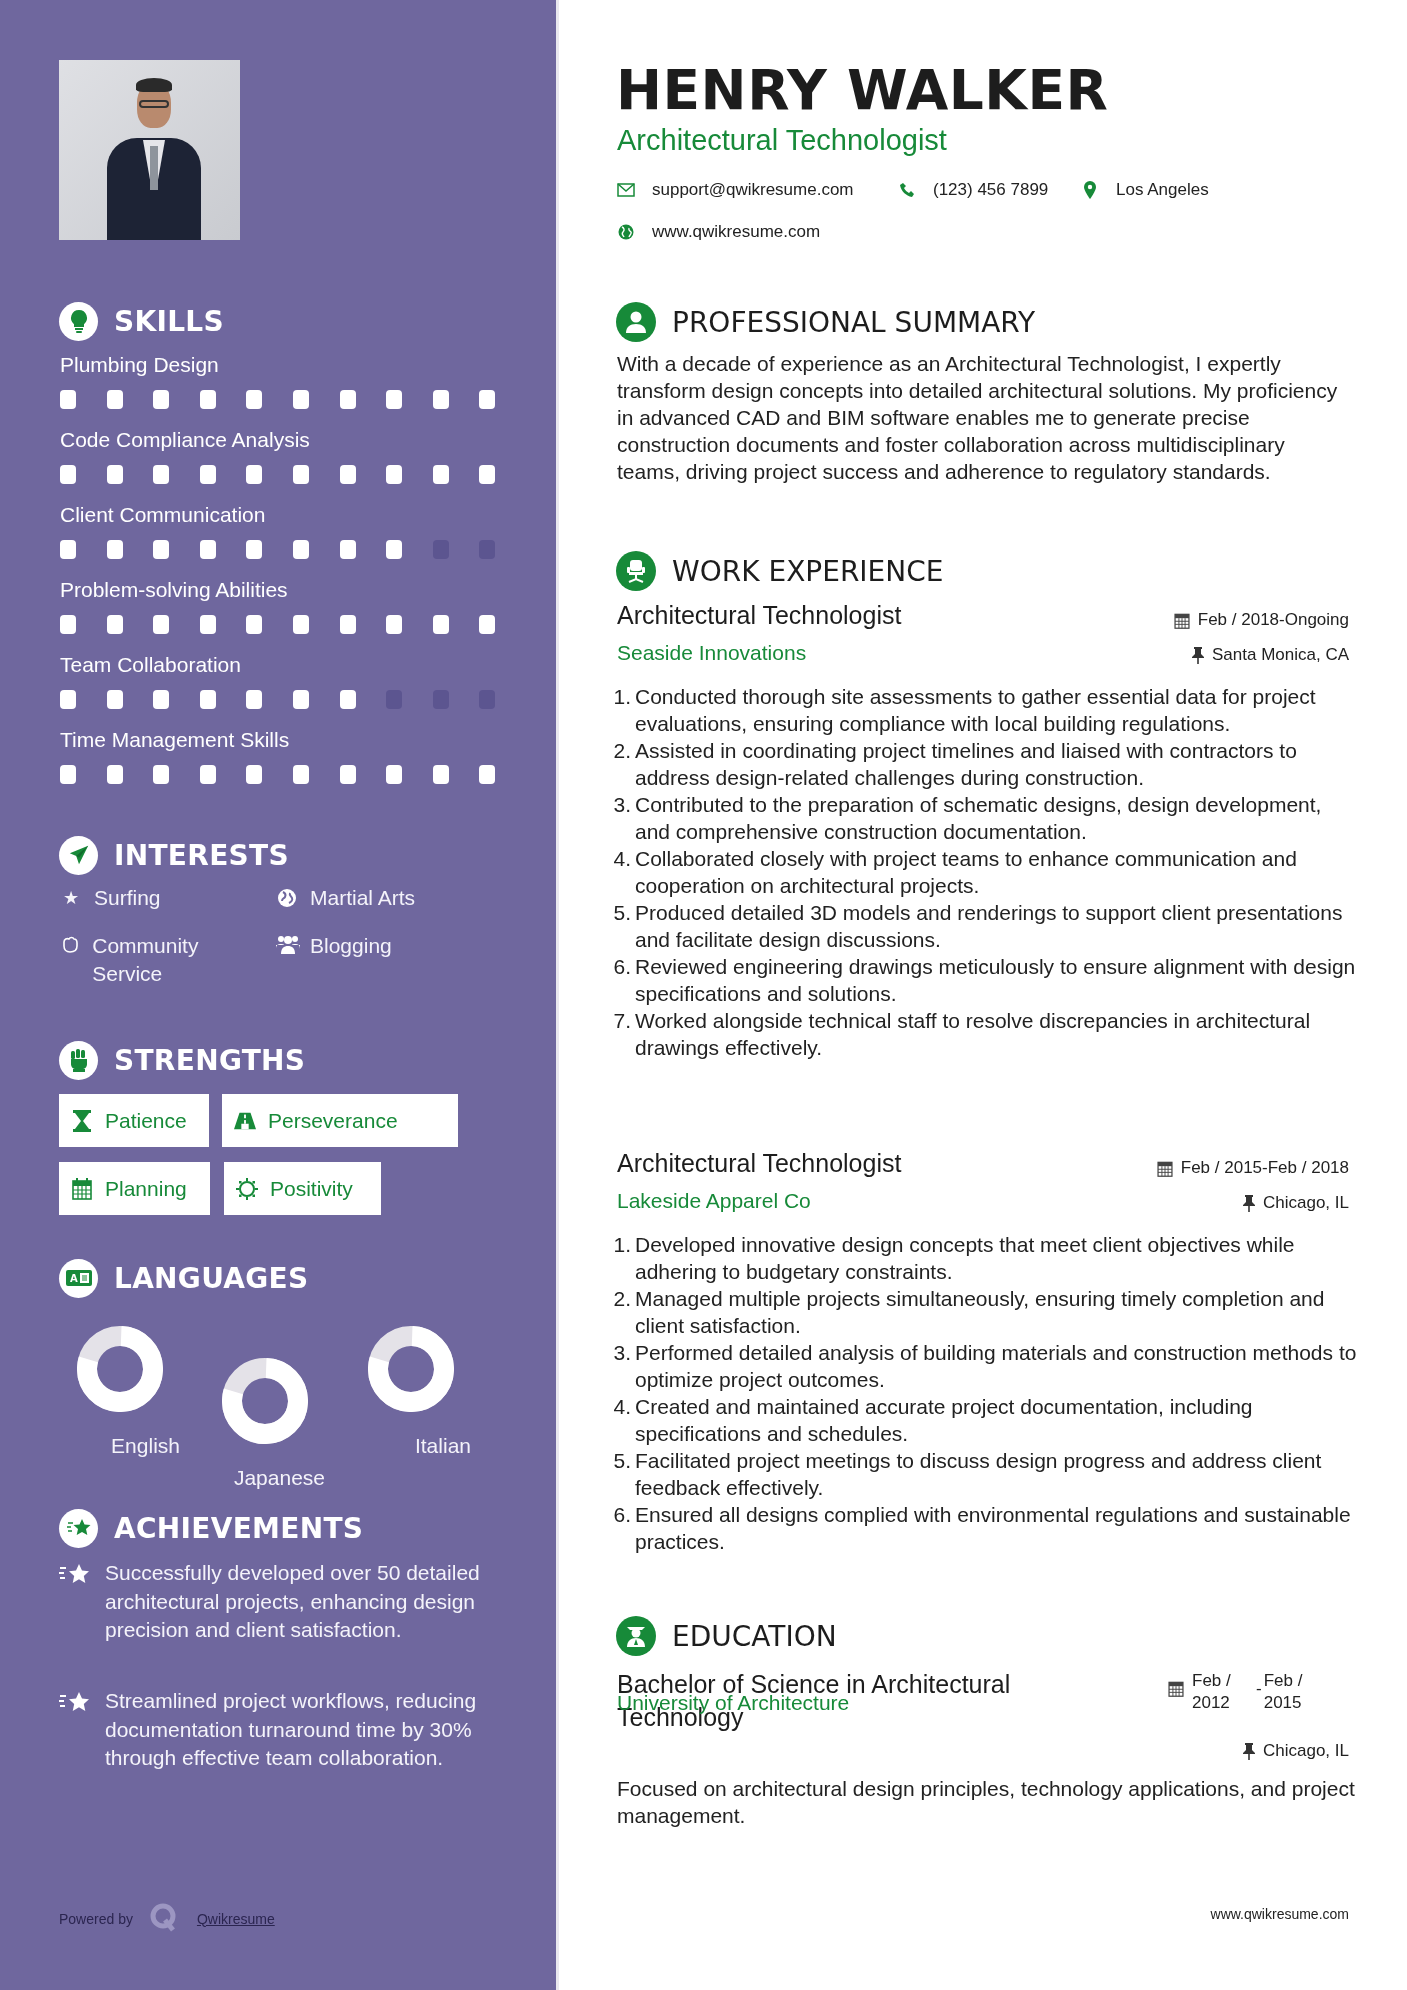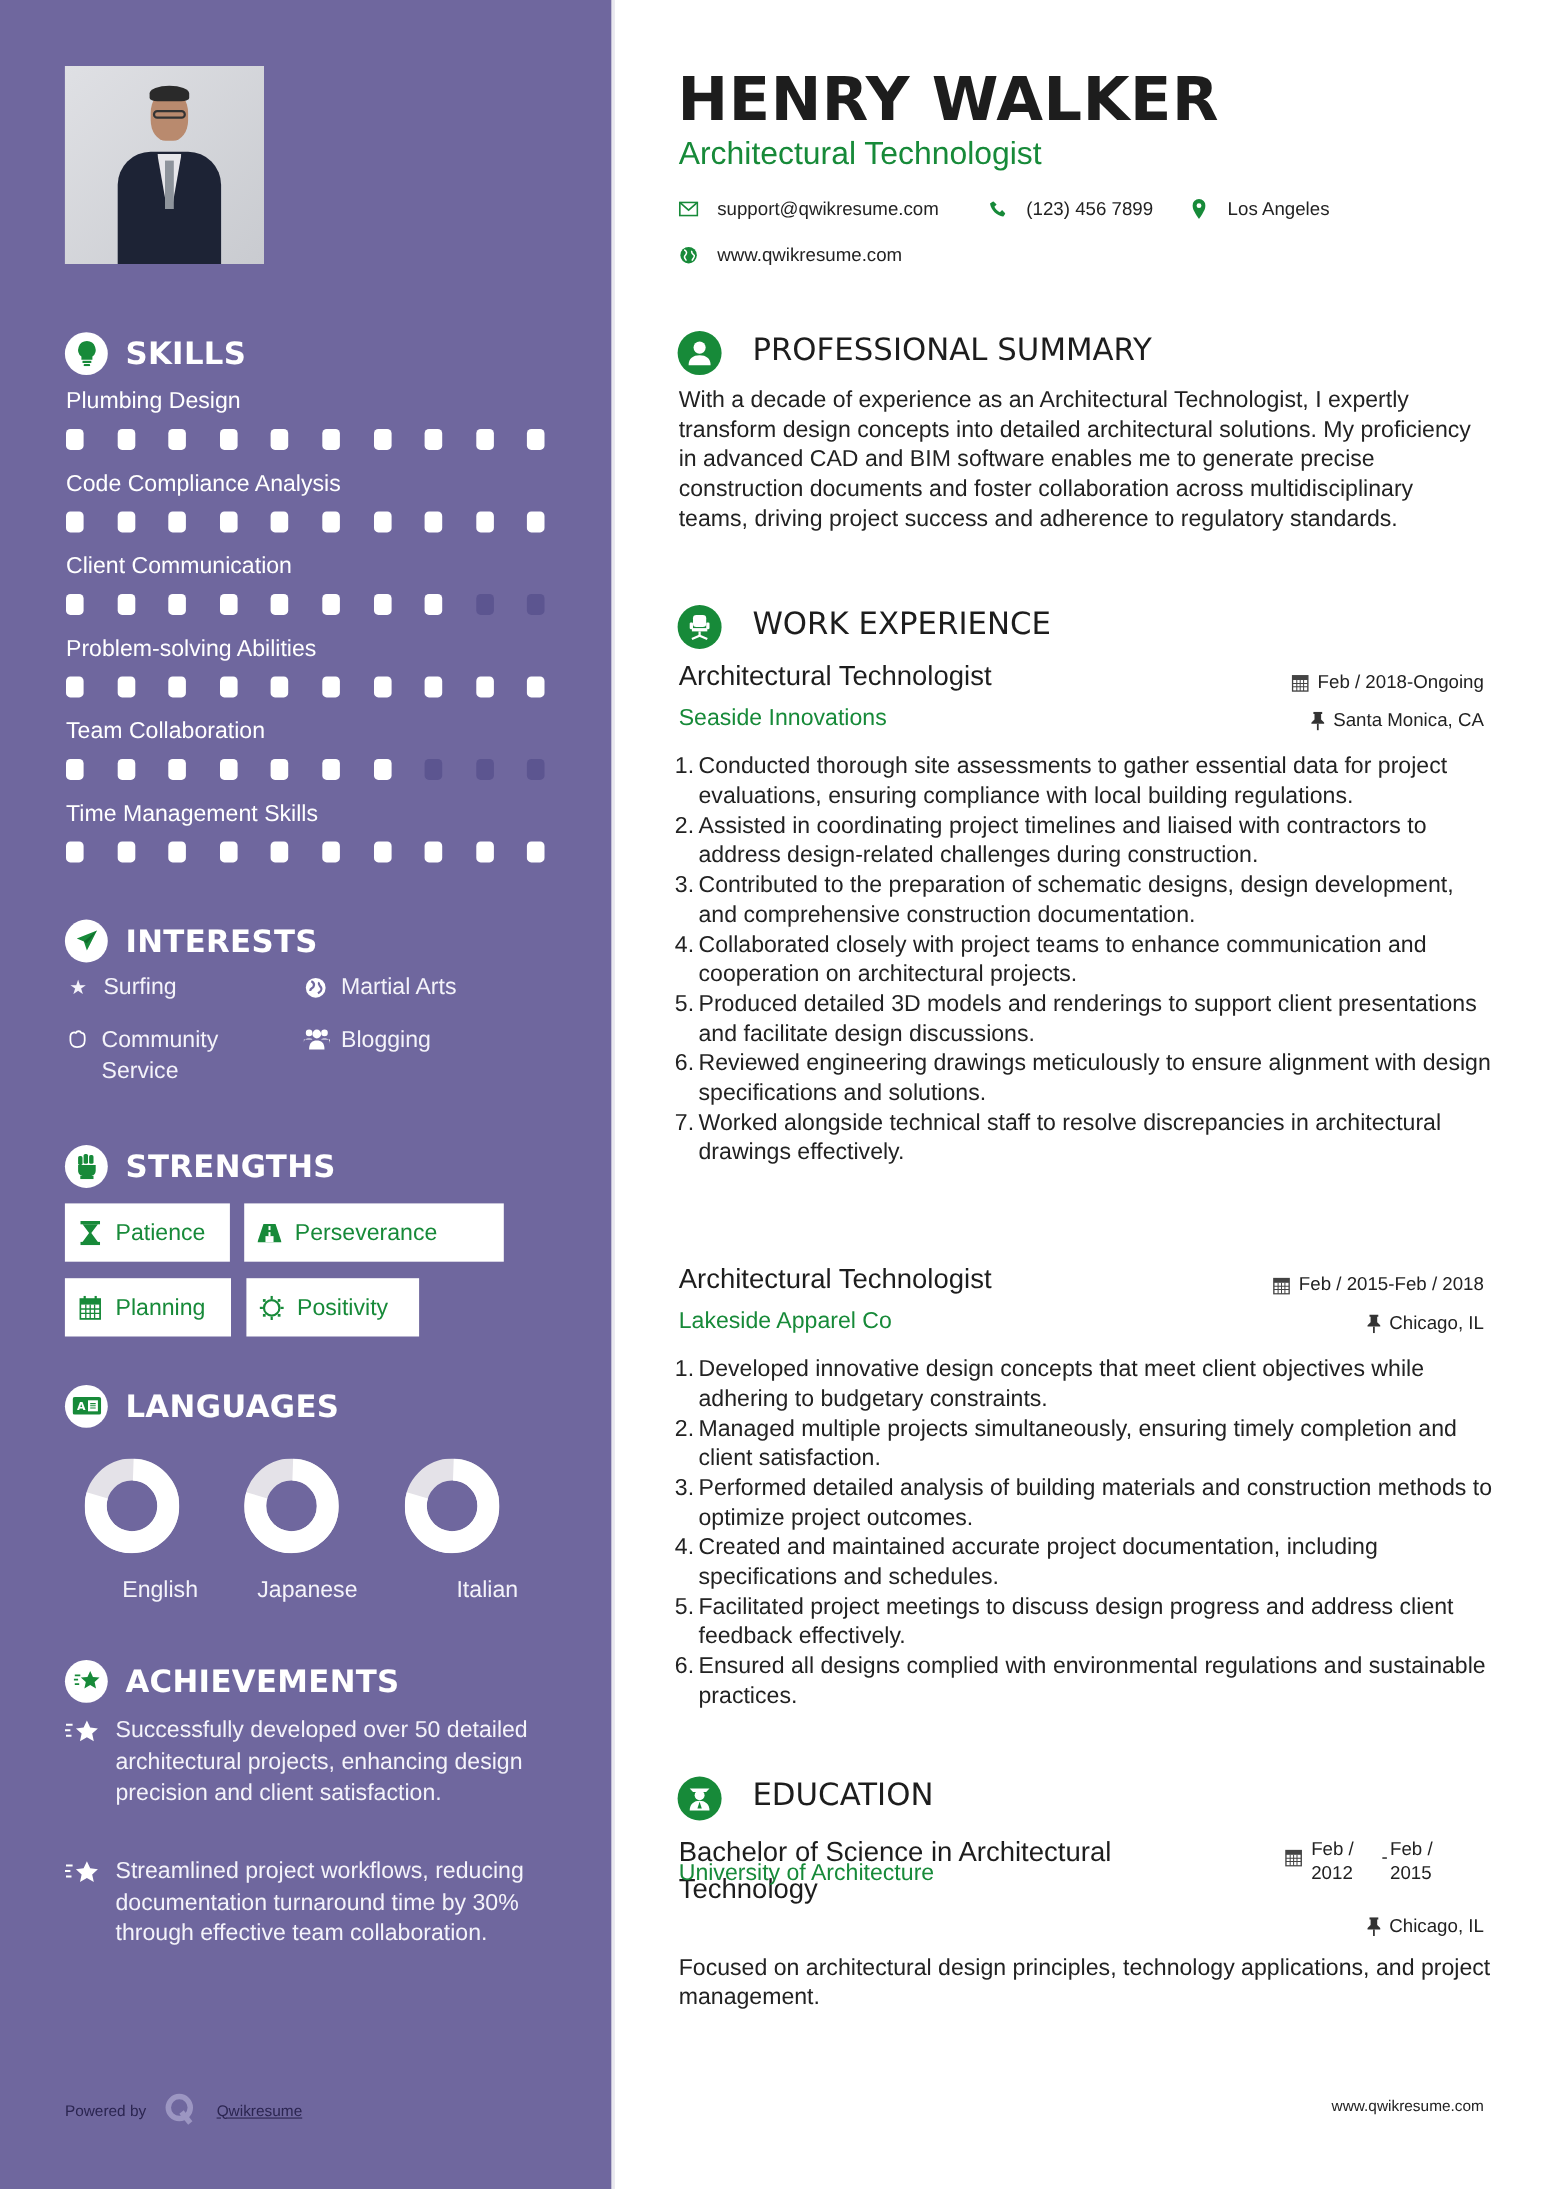--- a/index.html
+++ b/index.html
@@ -43,21 +43,21 @@
   .powered { position: absolute; left: 59px; top: 1902px; display: flex; align-items: center; font-size: 14px; color: #2b2550; }
   .powered .qlogo { margin: 0 20px 0 16px; }
   .powered .plink { text-decoration: underline; color: #2b2550; }
 
   
   .name { position: absolute; left: 616px; top: 58px; font-family: "DejaVu Sans", sans-serif; font-weight: bold; font-size: 55px; letter-spacing: 0.5px; color: #1d1d1d; }
   .title { position: absolute; left: 617px; top: 124px; font-size: 29px; color: #178a39; }
   .contact { position: absolute; display: flex; align-items: center; font-size: 17px; color: #222; }
   .contact .cicon { width: 18px; margin-right: 17px; display: flex; align-items: center; justify-content: center; }
 
-  .main-heading { position: absolute; left: 616px; display: flex; height: 42px; gap: 12px; }
+  .main-heading { position: absolute; left: 616px; display: flex; align-items: center; height: 42px; }
   .main-heading .hicon { width: 40px; height: 40px; border-radius: 50%; background: #178a39; display: flex; align-items: center; justify-content: center; margin-right: 16px; }
   .main-heading .htext { font-family: "DejaVu Sans", sans-serif; font-size: 28px; color: #1d1d1d; }
 
   .para { position: absolute; left: 617px; width: 740px; font-size: 21px; line-height: 27px; color: #222; }
   .job-title { position: absolute; left: 617px; font-size: 25px; color: #1d1d1d; }
   .company { position: absolute; left: 617px; font-size: 21px; color: #178a39; }
   .meta { position: absolute; right: 58px; display: flex; align-items: center; font-size: 17px; color: #222; }
   .meta .micon { margin-right: 8px; display: flex; }
 
   .blist { position: absolute; left: 608px; width: 752px; list-style: none; font-size: 21px; line-height: 27px; color: #222; }
@@ -293,21 +293,21 @@
     <span class="htext">LANGUAGES</span>
   </div>
 
   <div class="lang" style="left:60px; top:1326px">
     <svg width="86" height="86" viewBox="0 0 86 86">
         <circle cx="43" cy="43" r="33" fill="none" stroke="#e4e2e8" stroke-width="20"></circle>
         <circle cx="43" cy="43" r="33" fill="none" stroke="#ffffff" stroke-width="20" stroke-dasharray="163.8760921095411 43.46902302738525" transform="rotate(-88 43 43)"></circle>
       </svg>
     <div class="lname">English</div>
   </div>
-  <div class="lang" style="left:205px; top:1326px">
+  <div class="lang" style="left:205px; top:1358px">
     <svg width="86" height="86" viewBox="0 0 86 86">
         <circle cx="43" cy="43" r="33" fill="none" stroke="#e4e2e8" stroke-width="20"></circle>
         <circle cx="43" cy="43" r="33" fill="none" stroke="#ffffff" stroke-width="20" stroke-dasharray="163.8760921095411 43.46902302738525" transform="rotate(-88 43 43)"></circle>
       </svg>
     <div class="lname">Japanese</div>
   </div>
   <div class="lang" style="left:351px; top:1326px">
     <svg width="86" height="86" viewBox="0 0 86 86">
         <circle cx="43" cy="43" r="33" fill="none" stroke="#e4e2e8" stroke-width="20"></circle>
         <circle cx="43" cy="43" r="33" fill="none" stroke="#ffffff" stroke-width="20" stroke-dasharray="163.8760921095411 43.46902302738525" transform="rotate(-88 43 43)"></circle>

